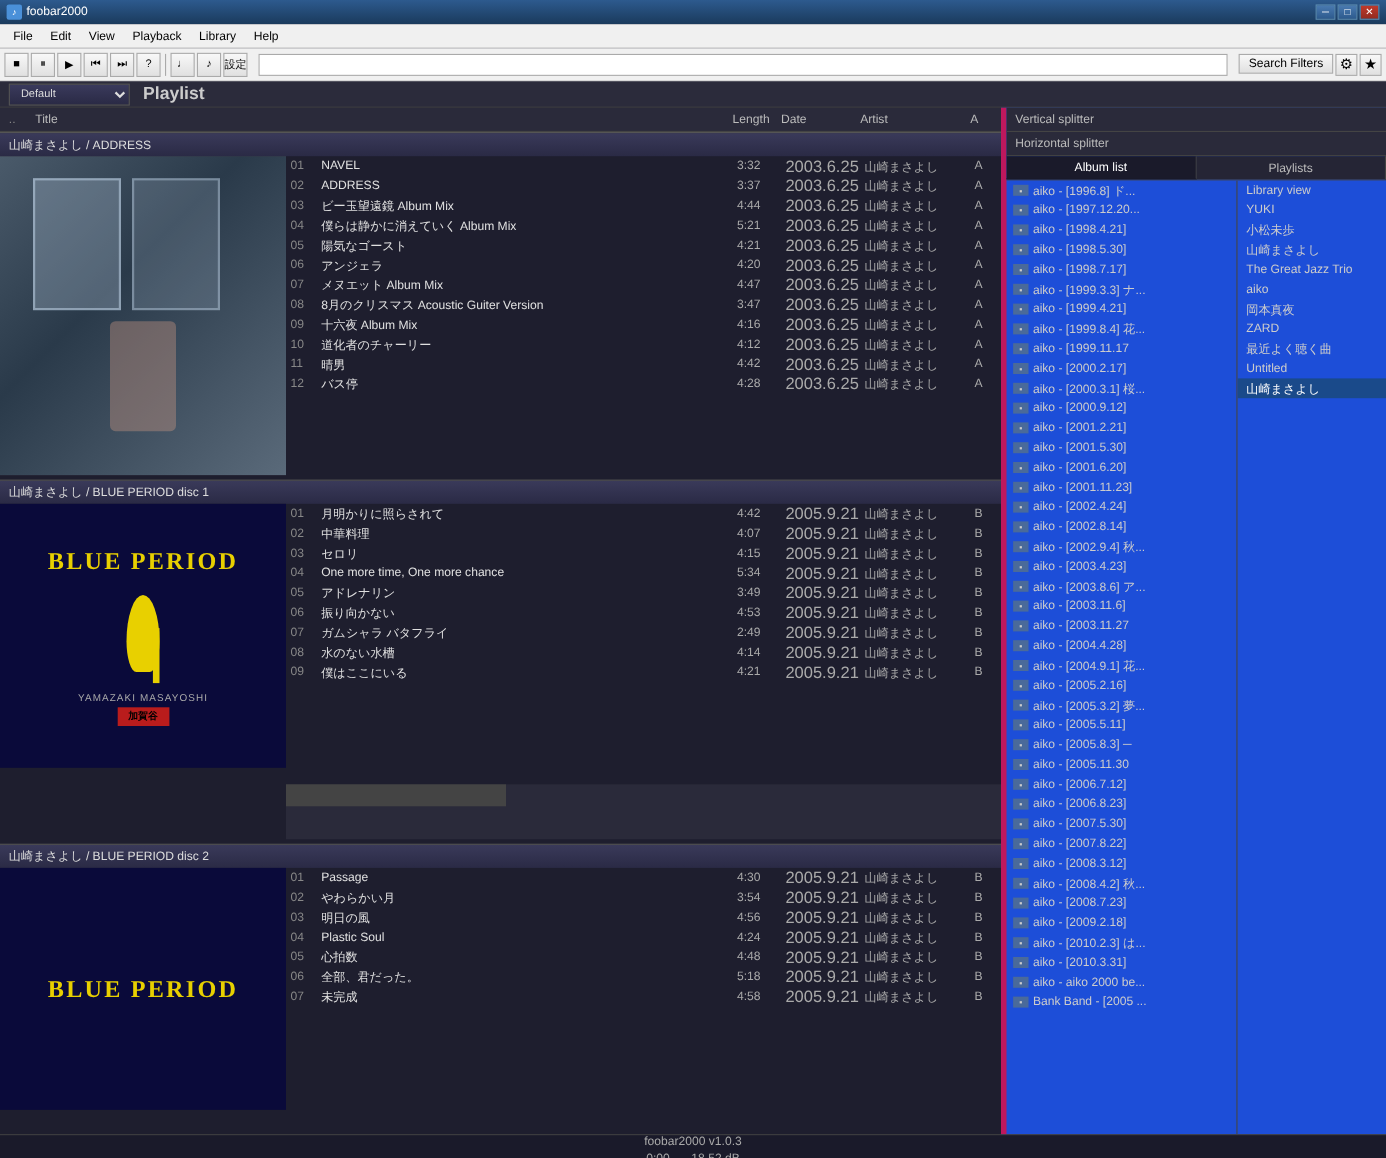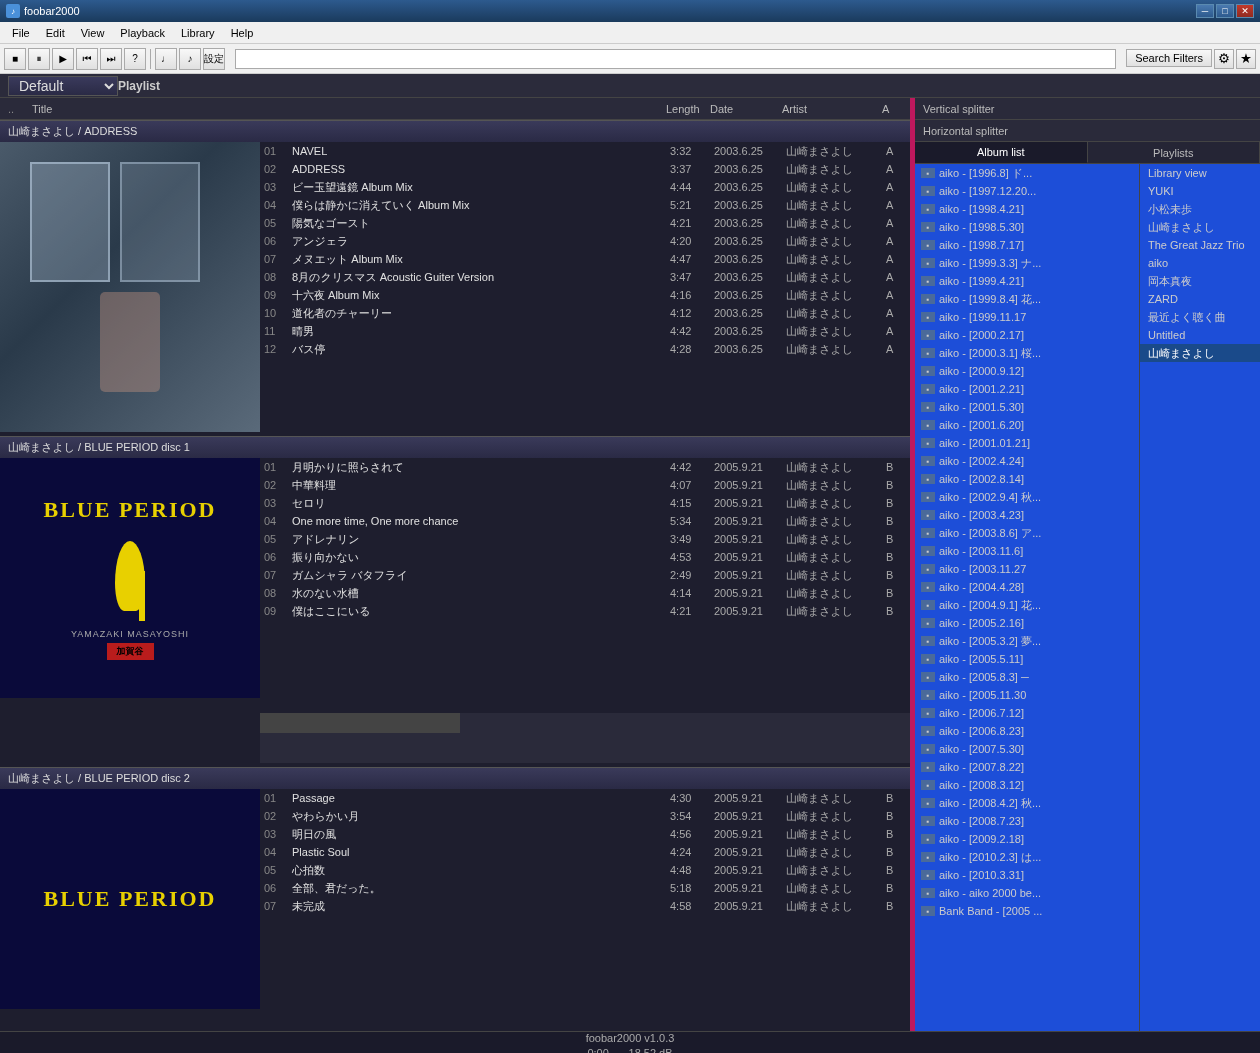--- a/index.html
+++ b/index.html
@@ -19,41 +19,41 @@
     
     
     #toolbar { background: #f0f0f0; height: 30px; display: flex; align-items: center; padding: 0 4px; gap: 2px; border-bottom: 1px solid #ccc; }
     .tb-btn { width: 22px; height: 22px; background: linear-gradient(to bottom, #f8f8f8, #e0e0e0); border: 1px solid #aaa; cursor: pointer; display: flex; align-items: center; justify-content: center; font-size: 10px; }
     .tb-sep { width: 1px; height: 20px; background: #aaa; margin: 0 2px; }
     #search-bar { width: 100%; height: 20px; background: #fff; border: 1px solid #aaa; }
     #search-filters-area { display: flex; align-items: flex-start; gap: 2px; }
     
     
     #playlist-bar { background: #2b2b3b; height: 24px; display: flex; align-items: center; padding: 0 8px; border-bottom: 1px solid #444; }
-    #playlist-dropdown { background: linear-gradient(to bottom, #3a3a5c, #2a2a45); border: 1px solid #555; color: #ddd; height: 20px; padding: 0 20px 0 6px; font-size: 14px; cursor: pointer; min-width: 110px; }
-    #playlist-label { font-weight: bold; color: #ccc; font-size: 12px; }
+    #playlist-dropdown { background: linear-gradient(to bottom, #3a3a5c, #2a2a45); border: 1px solid #555; color: #ddd; height: 20px; padding: 0 20px 0 6px; font-size: 10px; cursor: pointer; min-width: 110px; }
+    #playlist-label { margin-left: 12px; font-weight: bold; color: #ccc; font-size: 16px; }
     
     
     #main { display: flex; height: calc(1053px - 22px - 22px - 30px - 24px - 22px); }
     
     
     #playlist-area { flex: 1; background: #1e1e2e; overflow: hidden; display: flex; flex-direction: column; }
     #col-headers { background: #2a2a3a; height: 22px; display: flex; align-items: center; border-bottom: 1px solid #444; padding: 0 4px; }
     .col-hdr { font-size: 11px; color: #bbb; padding: 0 4px; cursor: pointer; }
     
     #playlist-content { flex: 1; overflow-y: auto; overflow-x: hidden; }
     .album-section { margin-bottom: 4px; }
     .album-header { background: linear-gradient(to bottom, #3a3a5a, #2a2a45); padding: 3px 8px; font-size: 11px; color: #ddd; display: flex; align-items: flex-end; gap: 8px; border-top: 1px solid #555; }
     .album-tracks-row { display: flex; }
     .tracks-list { flex: 1; }
     .track-row { display: flex; align-items: center; height: 18px; padding: 0 4px; cursor: pointer; }
     .track-num { width: 28px; color: #888; font-size: 11px; }
     .track-title { flex: 1; font-size: 11px; color: #e0e0e0; padding-right: 4px; }
     .track-length { width: 44px; color: #aaa; font-size: 11px; }
-    .track-date { width: 72px; color: #aaa; font-size: 11px; }
+    .track-date { width: 72px; color: #aaa; font-size: 15px; }
     .track-artist { width: 100px; color: #aaa; font-size: 11px; overflow: hidden; text-overflow: ellipsis; white-space: nowrap; }
     .track-extra { width: 20px; color: #aaa; font-size: 11px; }
     
     
     #right-panel { width: 350px; background: #1d4ed8; border-left: 5px solid #be185d; display: flex; flex-direction: column; }
     #vsplit-bar { background: #2a2a3a; height: 22px; display: flex; align-items: center; padding: 0 8px; border-bottom: 1px solid #444; font-size: 11px; color: #bbb; cursor: row-resize; }
     #hsplit-bar { background: #2a2a3a; height: 22px; display: flex; align-items: center; padding: 0 8px; border-bottom: 1px solid #444; font-size: 11px; color: #bbb; cursor: col-resize; }
     
     #right-panels-header { display: flex; height: 22px; border-bottom: 1px solid #444; }
     .right-tab { flex: 1; display: flex; align-items: center; justify-content: center; font-size: 11px; color: #bbb; background: #252535; border-right: 1px solid #444; cursor: pointer; }
@@ -72,21 +72,21 @@
     
     
     ::-webkit-scrollbar { width: 8px; height: 8px; }
     ::-webkit-scrollbar-track { background: #1a1a2a; }
     ::-webkit-scrollbar-thumb { background: #4a4a6a; border-radius: 2px; }
     
     .col-dot { width: 24px; color: #888; }
     
     #right-bottom-content { flex: 1; display: flex; overflow: hidden; }
     #album-list-panel { flex: 1; overflow-y: auto; }
-    #playlists-panel-container { width: 121px; border-left: 1px solid #444; overflow-y: auto; }
+    #playlists-panel-container { width: 136px; border-left: 1px solid #444; overflow-y: auto; }
   </style>
 </head>
 <body>
 
 <div id="titlebar">
   <div id="titlebar-left">
     <div id="titlebar-icon">♪</div>
     <span>foobar2000</span>
   </div>
   <div id="titlebar-controls">
@@ -497,21 +497,21 @@
             <div class="album-list-item">
               <div class="al-icon">▪</div>
               <span>aiko - [2001.5.30]</span>
             </div>
             <div class="album-list-item">
               <div class="al-icon">▪</div>
               <span>aiko - [2001.6.20]</span>
             </div>
             <div class="album-list-item">
               <div class="al-icon">▪</div>
-              <span>aiko - [2001.01.21]</span>
+              <span>aiko - [2001.11.23]</span>
             </div>
             <div class="album-list-item">
               <div class="al-icon">▪</div>
               <span>aiko - [2002.4.24]</span>
             </div>
             <div class="album-list-item">
               <div class="al-icon">▪</div>
               <span>aiko - [2002.8.14]</span>
             </div>
             <div class="album-list-item">

